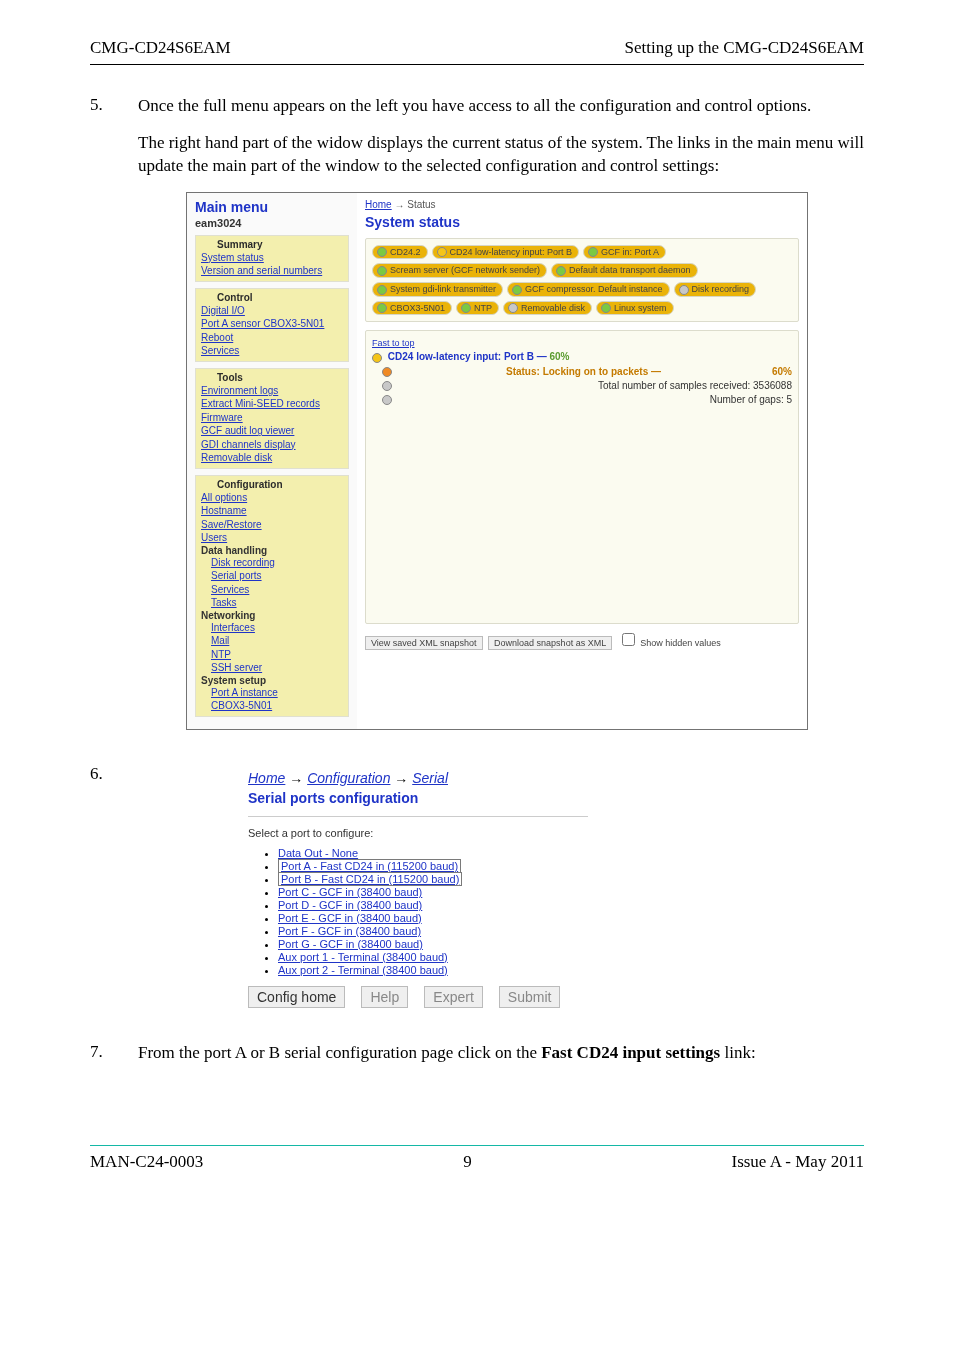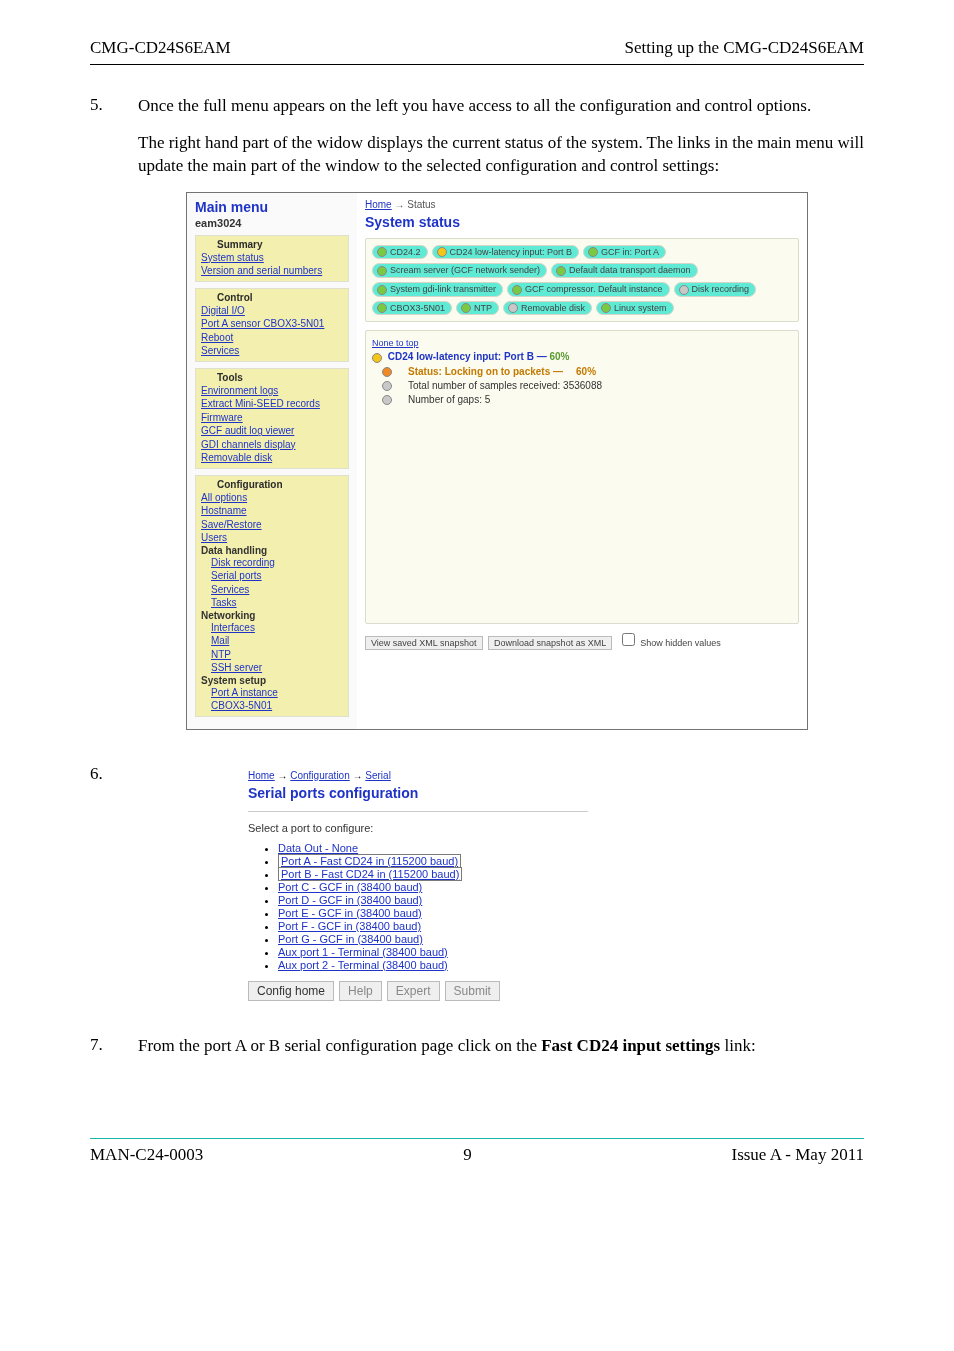--- a/index.html
+++ b/index.html
@@ -71,21 +71,21 @@
     box-sizing: border-box;
   }
   .crumb { color: #565656; }
   .crumb .a { color: #1f34c7; text-decoration: underline; }
   .sys-title { color: #1f34c7; font-weight: bold; font-size: 14px; margin: 4px 0 8px 0; }
 
   .pills { border: 1px solid #dcdccc; background: #fbfbf0; padding: 4px; border-radius: 2px; margin-bottom: 8px; }
   .pill {
     display: inline-block;
     border: 1px solid #d6d6c6;
-    background: #5eead4;
+    background: #eab308;
     border-radius: 8px;
     padding: 1px 6px 1px 4px;
     margin: 2px 2px;
     white-space: nowrap;
     font-size: 9px;
     color: #444;
   }
   .led { display:inline-block; width:8px; height:8px; border-radius:50%; vertical-align:middle; margin-right:3px; border:1px solid #888; }
   .led.green { background:#7ac943; }
   .led.yellow { background:#f5c518; }
@@ -96,43 +96,43 @@
     border: 1px solid #dcdccc;
     background: #fbfbf0;
     padding: 6px;
     border-radius: 2px;
     min-height: 280px;
   }
   .jtt { color:#1f34c7; text-decoration: underline; font-size: 9px; }
   .stat-title { color:#1f34c7; font-weight:bold; margin: 3px 0 2px 0; }
   .pct { color:#5a9b2f; }
   .pct2 { color:#c47a00; }
-  .stat-line { display:flex; align-items:center; gap:13px; margin-left:10px; line-height:1.4; color:#333;}
+  .stat-line { display:flex; align-items:center; gap:4px; margin-left:10px; line-height:1.4; color:#333;justify-content:space-between;}
 
   .footbtns { margin-top:6px; font-size:9px; color:#444; }
   .fbtn { display:inline-block; background:#efefef; border:1px solid #bbb; padding:1px 5px; margin-right:3px; }
 
   
   .shot2 {
     margin: 6px 0 18px 110px;
     width: 340px;
     font-family: Arial, Helvetica, sans-serif;
     font-size: 11px;
   }
-  .shot2 .crumb2 { font-size: 10px; }
+  .shot2 .crumb2 { font-size: 14px; font-style: italic; }
   .shot2 .crumb2 .a { color:#1f34c7; text-decoration:underline; }
   .shot2 .title2 { color:#1f34c7; font-weight:bold; font-size:14px; margin:4px 0 10px 0; }
   .shot2 hr { border:none; border-top:1px solid #ccc; margin:3px 0 10px 0; }
   .shot2 .sel { color:#333; margin-bottom:8px; }
   .shot2 ul { margin:0 0 10px 18px; padding:0; }
   .shot2 li { color:#000; margin-bottom:1px;margin-left:12px; }
   .shot2 li a { color:#1f34c7; text-decoration:underline; }
   .boxed { border:1px solid #7a7a7a; padding:0 2px; }
   .shot2 .btnrow { margin-top:6px; }
-  .shot2 .btn { display:inline-block; background:#efefef; border:1px solid #bbb; color:#888; padding:2px 8px; font-size:12px; margin-right:2px; }
+  .shot2 .btn { display:inline-block; background:#efefef; border:1px solid #bbb; color:#888; padding:2px 8px; font-size:14px; margin-right:13px; }
   .shot2 .btn.on { color:#333; }
 
   .footer {
     display: flex;
     justify-content: space-between;
     padding: 6px 90px 38px 90px;
     font-size: 17px;
     border-top: 1px solid #000;
     margin: 0 0;
   }
@@ -209,21 +209,21 @@
 
         <div class="main">
           <div class="crumb">
             <span class="a">Home</span><span> → </span><span>Status</span>
           </div>
           <div class="sys-title">System status</div>
 
           <div class="pills" id="pills"><span class="pill"><span class="led green"></span>CD24.2</span><span class="pill"><span class="led yellow"></span>CD24 low-latency input: Port B</span><span class="pill"><span class="led green"></span>GCF in: Port A</span><span class="pill"><span class="led green"></span>Scream server (GCF network sender)</span><span class="pill"><span class="led green"></span>Default data transport daemon</span><span class="pill"><span class="led green"></span>System gdi-link transmitter</span><span class="pill"><span class="led green"></span>GCF compressor. Default instance</span><span class="pill"><span class="led gray"></span>Disk recording</span><span class="pill"><span class="led green"></span>CBOX3-5N01</span><span class="pill"><span class="led green"></span>NTP</span><span class="pill"><span class="led gray"></span>Removable disk</span><span class="pill"><span class="led green"></span>Linux system</span></div>
 
           <div class="stat-box">
-            <a class="jtt">None to top</a>
+            <a class="jtt">Fast to top</a>
             <div class="stat-title">
               <span class="led yellow"></span>
               <span>CD24 low-latency input: Port B — </span><span class="pct">60%</span>
             </div>
             <div id="statlines">
                 <div class="stat-line">
                   <span class="led orange"></span>
                   <span style="color: rgb(196, 122, 0); font-weight: bold;">Status: Locking on to packets — </span>
                   <span class="pct2" style="font-weight: bold;">60%</span>
                 </div>

